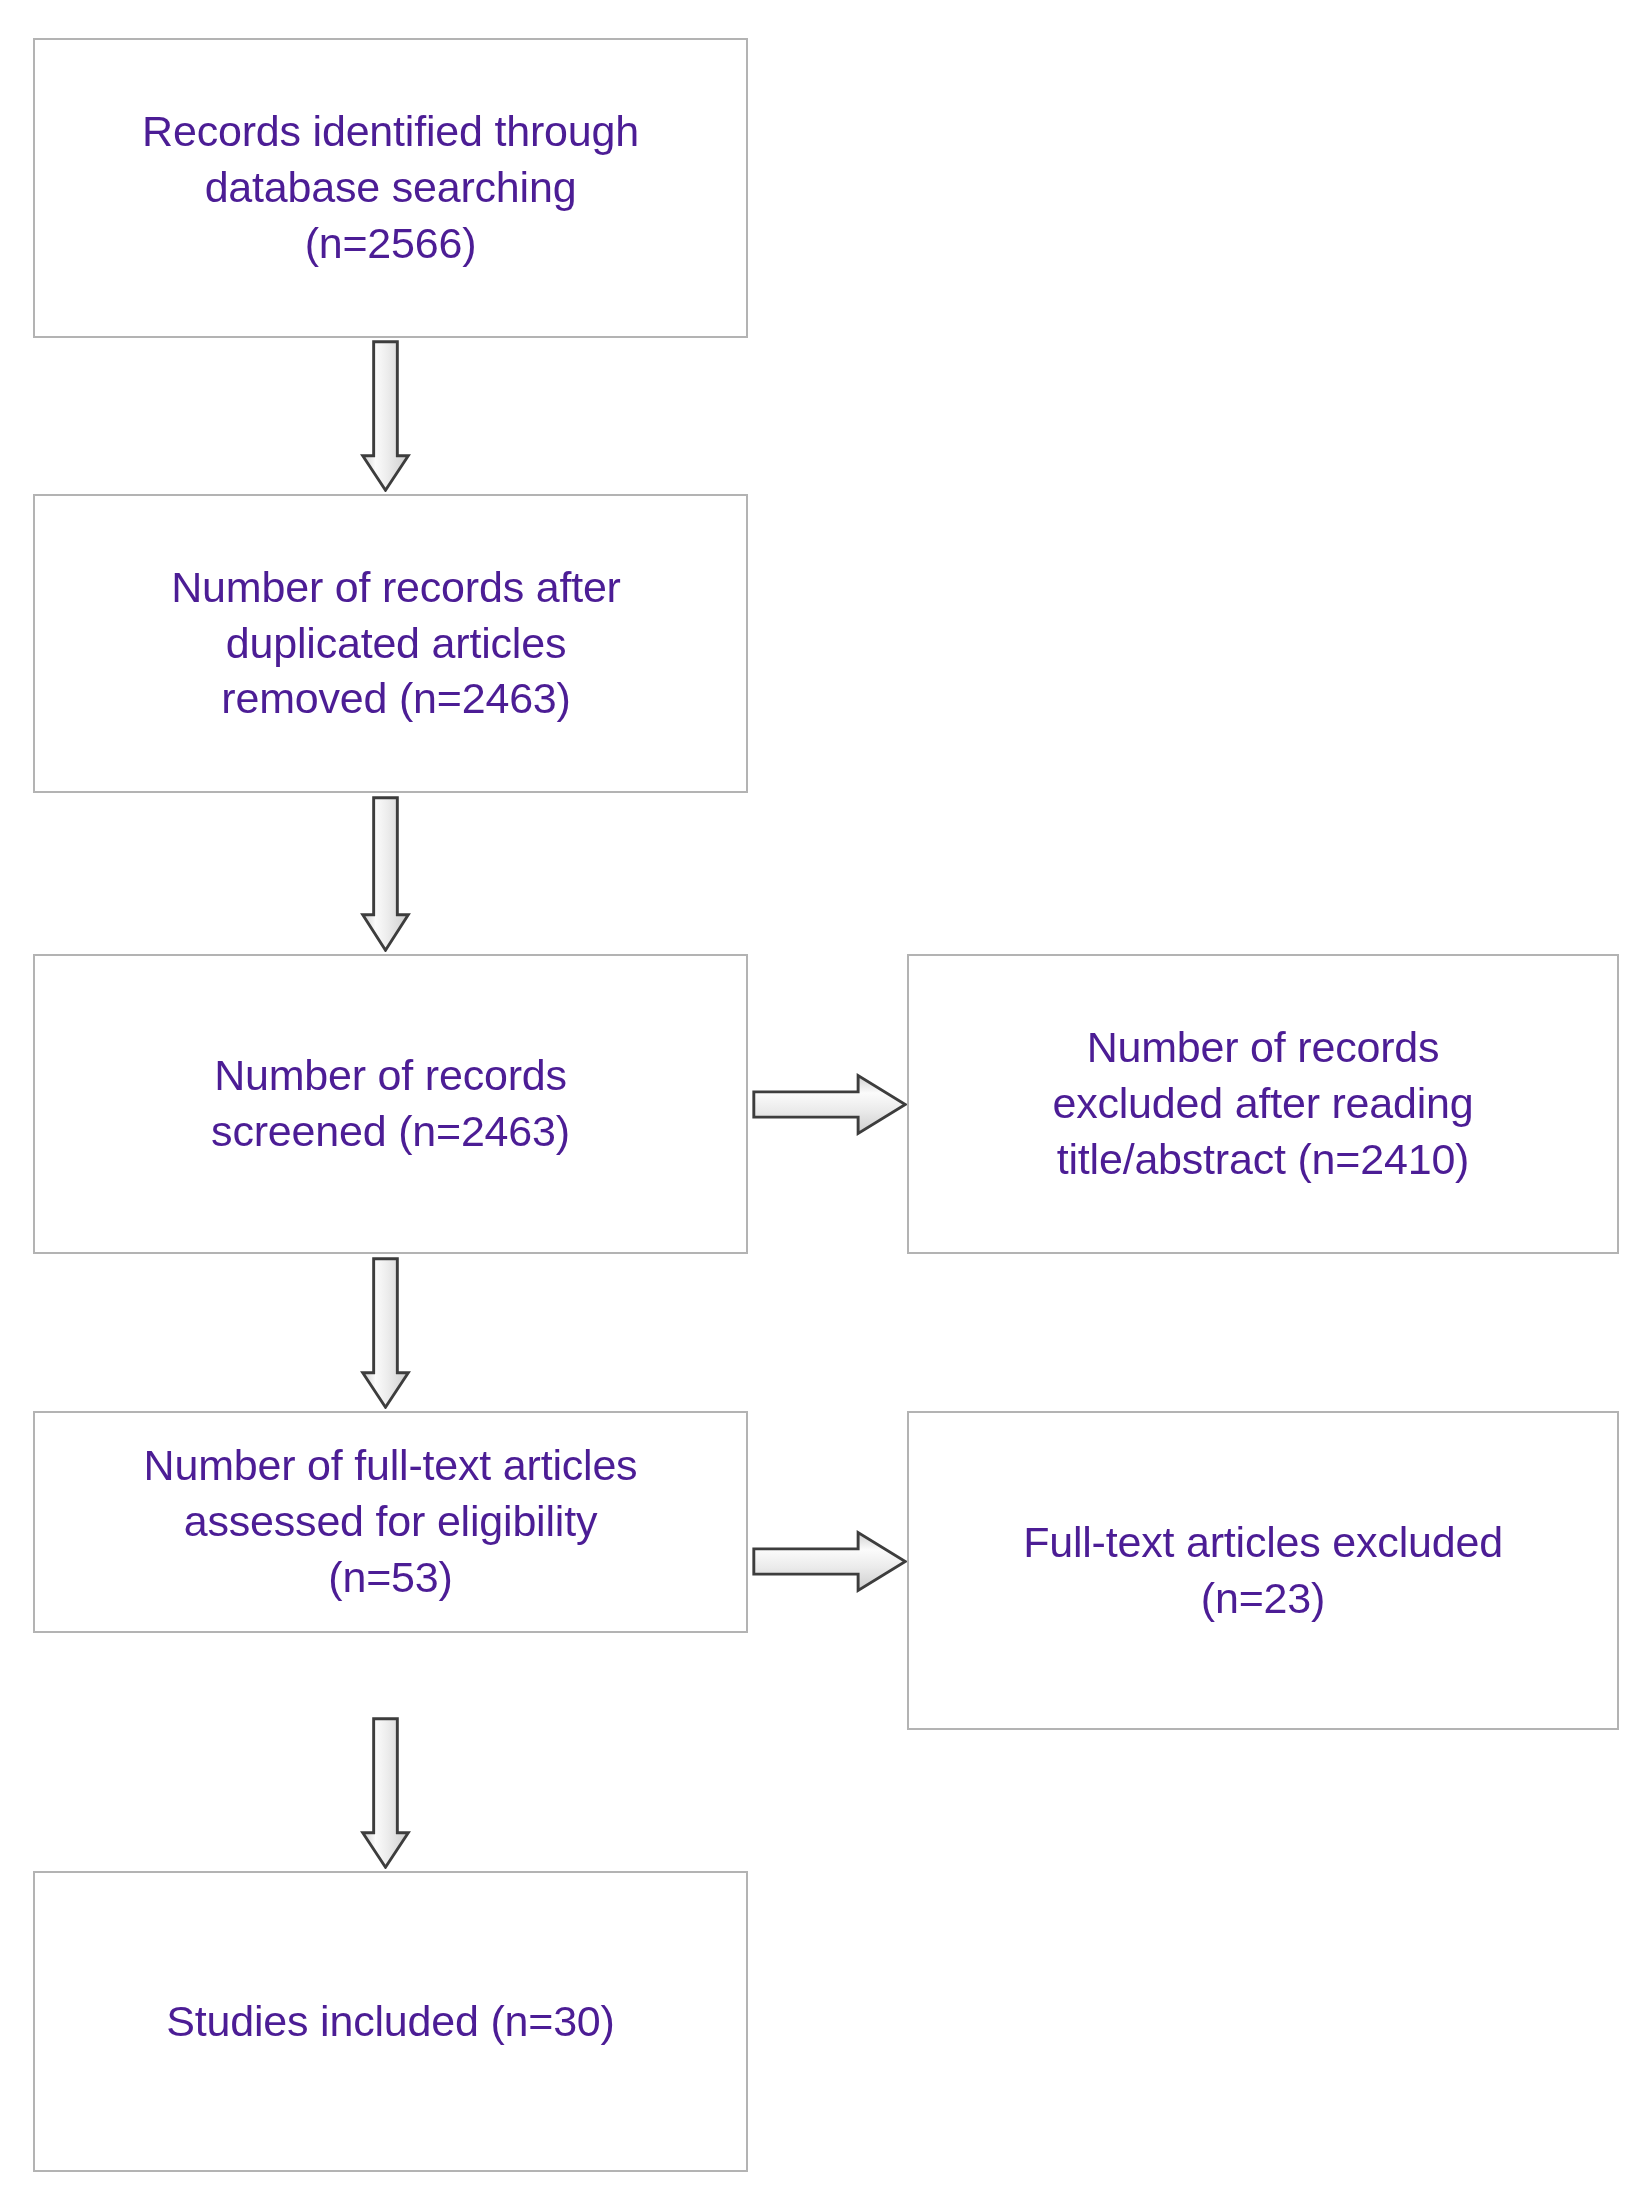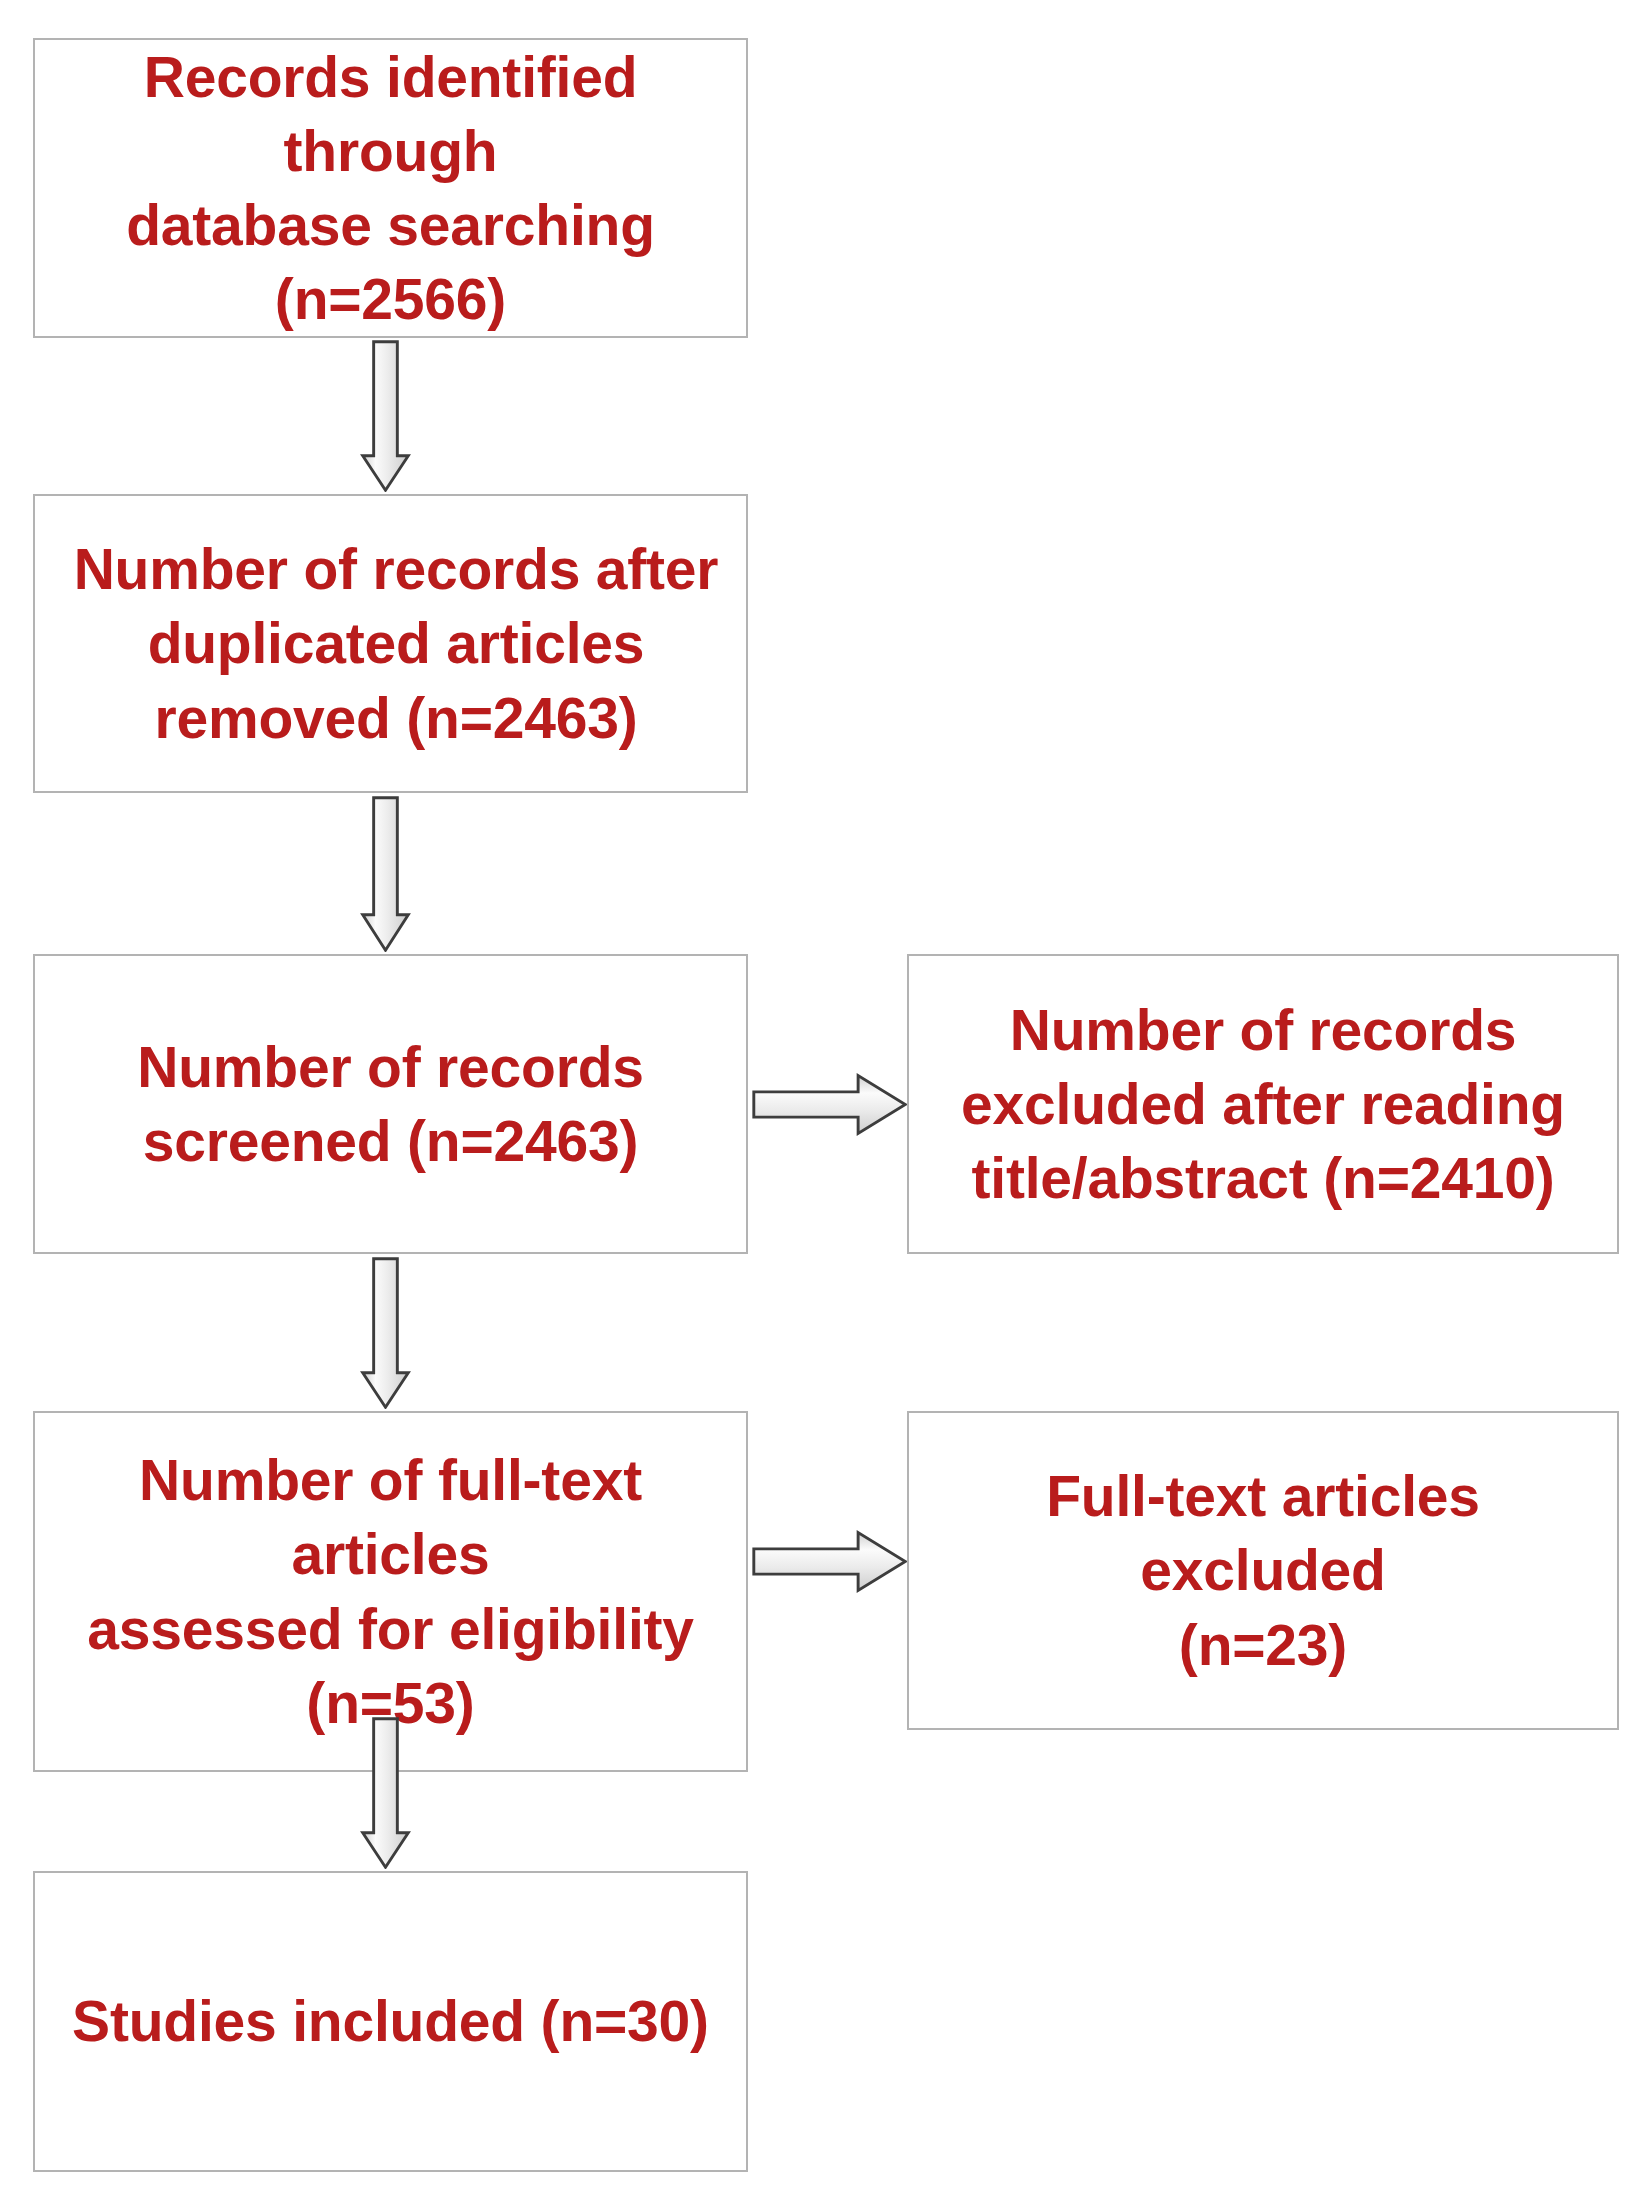--- a/index.html
+++ b/index.html
@@ -21,34 +21,34 @@
     position: absolute;
     box-sizing: border-box;
     background: #ffffff;
     border: 2.7px solid #b3b3b3;
     display: flex;
     align-items: center;
     justify-content: center;
     text-align: center;
   }
   .node-text {
-    color: #b91c1c;
-    font-size: 57px;
+    color: #4c1d95;
+    font-size: 43px;
     line-height: 1.30;
-    font-weight: 700;
+    font-weight: 400;
     letter-spacing: -0.2px;
     padding: 0 16.3px;
     white-space: pre-line;
   }
 
   
   #box-identified   { left: 33px;  top: 38px;   width: 715px; height: 300px; }
   #box-deduplicated { left: 33px;  top: 494px;  width: 715px; height: 299px; padding-left: 11px; }
   #box-screened     { left: 33px;  top: 954px; width: 715px; height: 300px; }
-  #box-fulltext     { left: 33px;  top: 1411px; width: 715px; height: 361px; }
+  #box-fulltext     { left: 33px;  top: 1411px; width: 715px; height: 222px; }
   #box-included     { left: 33px;  top: 1871px; width: 715px; height: 301px; }
 
   
   #box-excluded-title { left: 907px; top: 954px; width: 712px; height: 300px; }
   #box-excluded-full  { left: 907px; top: 1411px; width: 712px; height: 319px; }
 
   
   .arrow-down {
     position: absolute;
     width: 51px;

